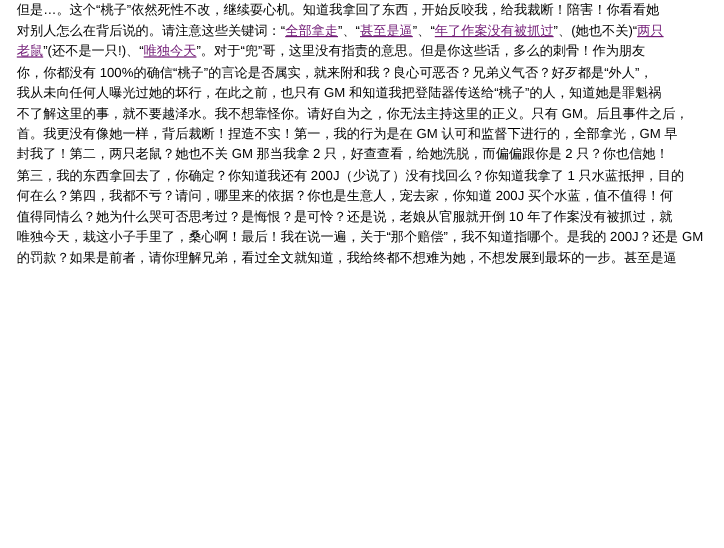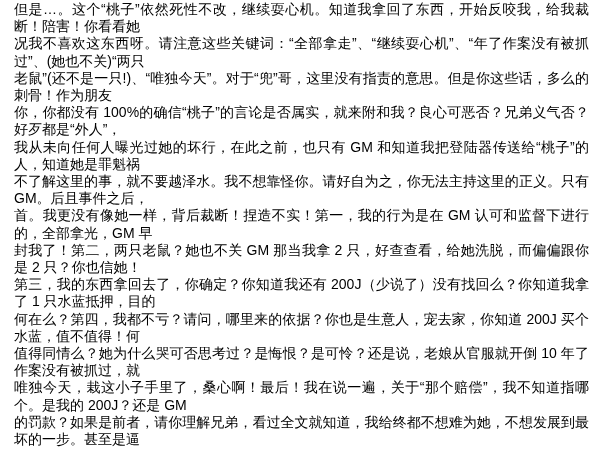--- a/index.html
+++ b/index.html
@@ -20,38 +20,39 @@
     width: 603px;
     height: 457px;
     box-sizing: border-box;
     padding: 0 14px;
   }
   .para {
     margin: 0;
     text-align: justify;
     text-justify: inter-ideograph;
     line-height: 17.2px;
-    font-size: 14px;
+    font-size: 11px;
     letter-spacing: 0px;
   }
   .para.first {
     padding-top: 1px;
   }
   .red {
-    color: #000000;
+    color: #701a75;
+    text-decoration: underline;
   }
 </style>
 </head>
 <body>
 
 <div class="page">
 
   <div id="paras">
       <p class="para first"><span>但是…。这个“桃子”依然死性不改，继续耍心机。知道我拿回了东西，开始反咬我，给我裁断！陪害！你看看她</span></p>
-      <p class="para"><span>况我不喜欢这东西呀。请注意这些关键词：“</span><span class="red">全部拿走</span><span>”、“</span><span class="red">继续耍心机</span><span>”、“</span><span class="red">年了作案没有被抓过</span><span>”、(她也不关)“</span><span class="red">两只</span></p>
+      <p class="para"><span>对别人怎么在背后说的。请注意这些关键词：“</span><span class="red">全部拿走</span><span>”、“</span><span class="red">甚至是逼</span><span>”、“</span><span class="red">年了作案没有被抓过</span><span>”、(她也不关)“</span><span class="red">两只</span></p>
       <p class="para"><span class="red">老鼠</span><span>”(还不是一只!)、“</span><span class="red">唯独今天</span><span>”。对于“兜”哥，这里没有指责的意思。但是你这些话，多么的刺骨！作为朋友</span></p>
       <p class="para"><span>你，你都没有 100%的确信“桃子”的言论是否属实，就来附和我？良心可恶否？兄弟义气否？好歹都是“外人”，</span></p>
       <p class="para"><span>我从未向任何人曝光过她的坏行，在此之前，也只有 GM 和知道我把登陆器传送给“桃子”的人，知道她是罪魁祸</span></p>
       <p class="para"><span>不了解这里的事，就不要越泽水。我不想靠怪你。请好自为之，你无法主持这里的正义。只有 GM。后且事件之后，</span></p>
       <p class="para"><span>首。我更没有像她一样，背后裁断！捏造不实！第一，我的行为是在 GM 认可和监督下进行的，全部拿光，GM 早</span></p>
       <p class="para"><span>封我了！第二，两只老鼠？她也不关 GM 那当我拿 2 只，好查查看，给她洗脱，而偏偏跟你是 2 只？你也信她！</span></p>
       <p class="para"><span>第三，我的东西拿回去了，你确定？你知道我还有 200J（少说了）没有找回么？你知道我拿了 1 只水蓝抵押，目的</span></p>
       <p class="para"><span>何在么？第四，我都不亏？请问，哪里来的依据？你也是生意人，宠去家，你知道 200J 买个水蓝，值不值得！何</span></p>
       <p class="para"><span>值得同情么？她为什么哭可否思考过？是悔恨？是可怜？还是说，老娘从官服就开倒 10 年了作案没有被抓过，就</span></p>
       <p class="para"><span>唯独今天，栽这小子手里了，桑心啊！最后！我在说一遍，关于“那个赔偿”，我不知道指哪个。是我的 200J？还是 GM</span></p>

